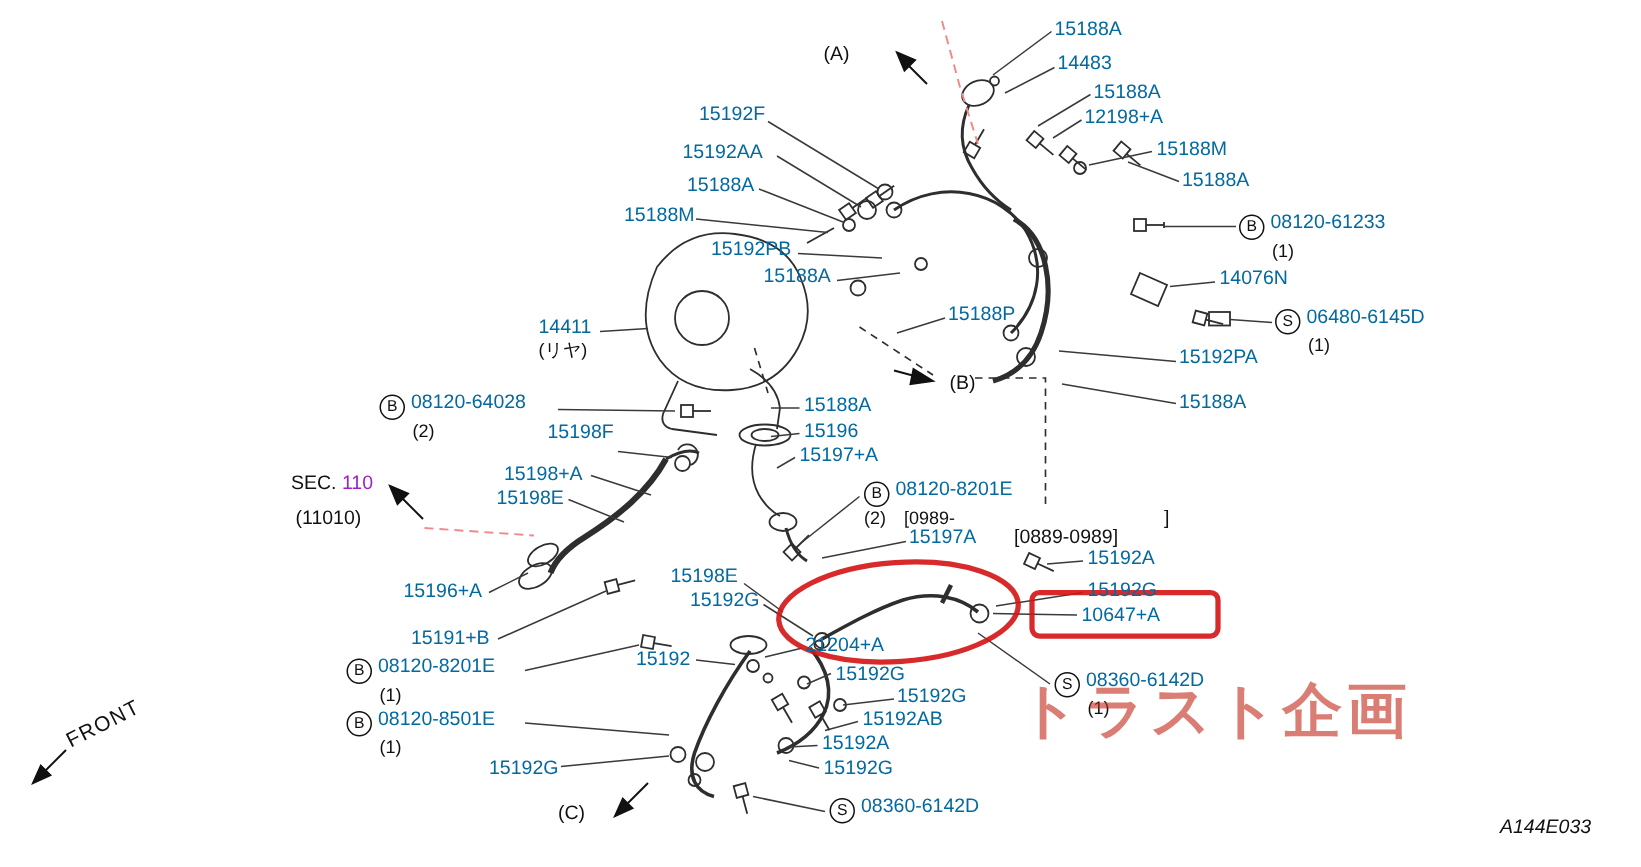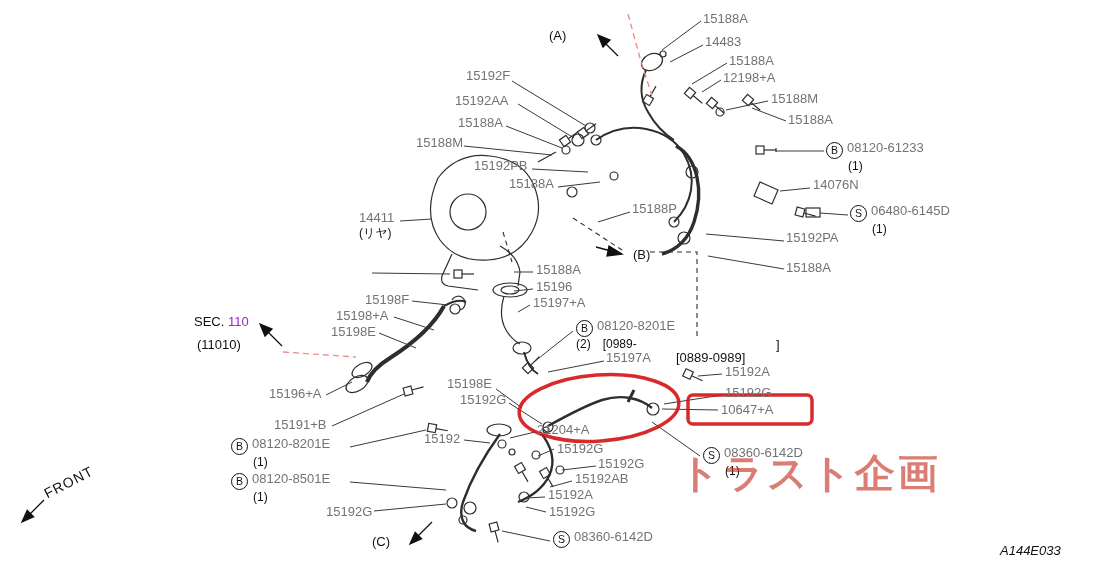--- a/index.html
+++ b/index.html
@@ -5,21 +5,21 @@
   html,body{margin:0;padding:0;background:#fff;}
   .stage{
     position:relative;width:1094px;height:578px;background:#ffffff;
     font-family:"Liberation Sans",sans-serif;overflow:hidden;
   }
   svg.art{position:absolute;left:0;top:0;z-index:1;}
   .lbl{
     position:absolute;z-index:2;font-size:13px;line-height:1.25;
     color:#111;white-space:nowrap;
   }
-  .blue{color:#737373;}
+  .blue{color:#0369a1;}
   .purple{color:#a020c8;}
   .sub-line{font-size:12px;color:#111;}
   .circ{
     display:inline-block;width:15px;height:15px;border:1.4px solid #111;
     border-radius:50%;text-align:center;line-height:15px;font-size:10.5px;
     color:#111;margin-right:4px;vertical-align:-2px;background:#fff;
   }
   .front{
     position:absolute;left:42px;top:474px;z-index:2;font-size:14px;color:#111;
     transform:rotate(-27deg);letter-spacing:1px;
@@ -273,24 +273,28 @@
   </div>
   <div class="lbl" style="left:359px;top:210px">
     <div class="blue">14411</div>
     <div class="sub-line">(リヤ)</div>
   </div>
   <div class="lbl blue" style="left:632px;top:201px">15188P</div>
   <div class="lbl" style="left:633px;top:247px">(B)</div>
   <div class="lbl blue" style="left:786px;top:230px">15192PA</div>
   <div class="lbl blue" style="left:786px;top:260px">15188A</div>
 
+  <div class="lbl" style="left:253px;top:260px">
+    <div><span class="circ">B</span><span class="blue">08120-64028</span></div>
+    <div class="sub-line" style="margin-left:22px">(2)</div>
+  </div>
   <div class="lbl blue" style="left:536px;top:262px">15188A</div>
   <div class="lbl blue" style="left:536px;top:279px">15196</div>
   <div class="lbl blue" style="left:533px;top:295px">15197+A</div>
-  <div class="lbl blue" style="left:365px;top:292px">15198F</div>
+  <div class="lbl blue" style="left:365px;top:280px">15198F</div>
   <div class="lbl blue" style="left:336px;top:308px">15198+A</div>
   <div class="lbl blue" style="left:331px;top:324px">15198E</div>
 
   <div class="lbl" style="left:194px;top:314px">
     <span>SEC.</span> <span class="purple">110</span>
   </div>
   <div class="lbl" style="left:197px;top:337px">(11010)</div>
 
   <div class="lbl" style="left:576px;top:318px">
     <div><span class="circ">B</span><span class="blue">08120-8201E</span></div>

